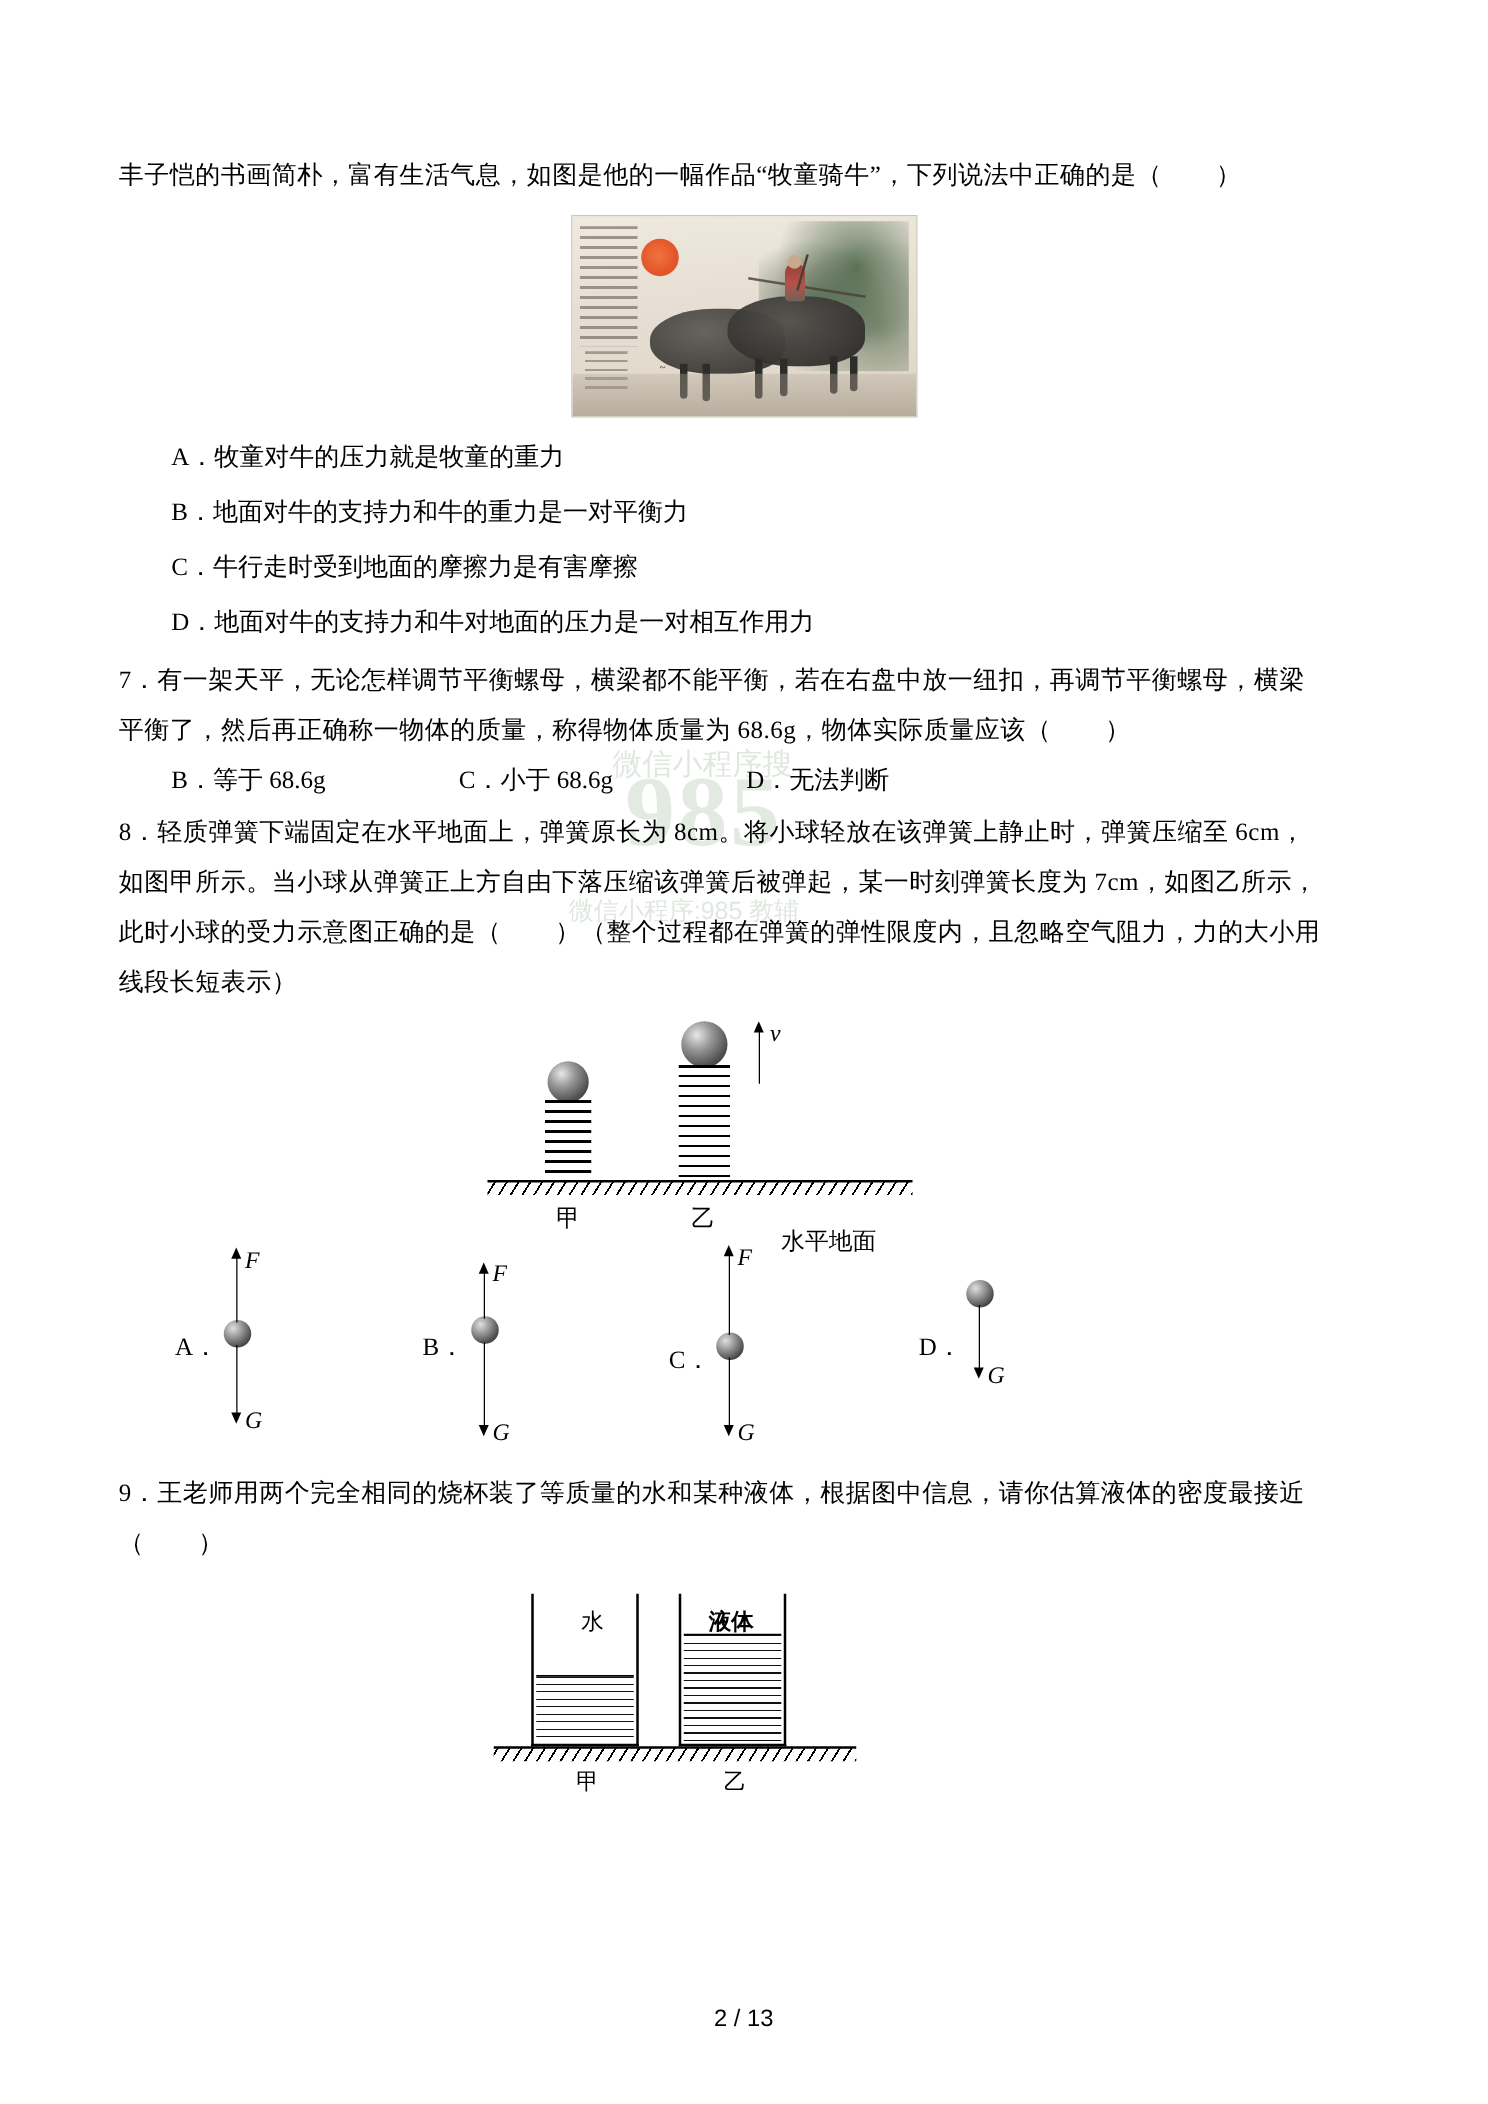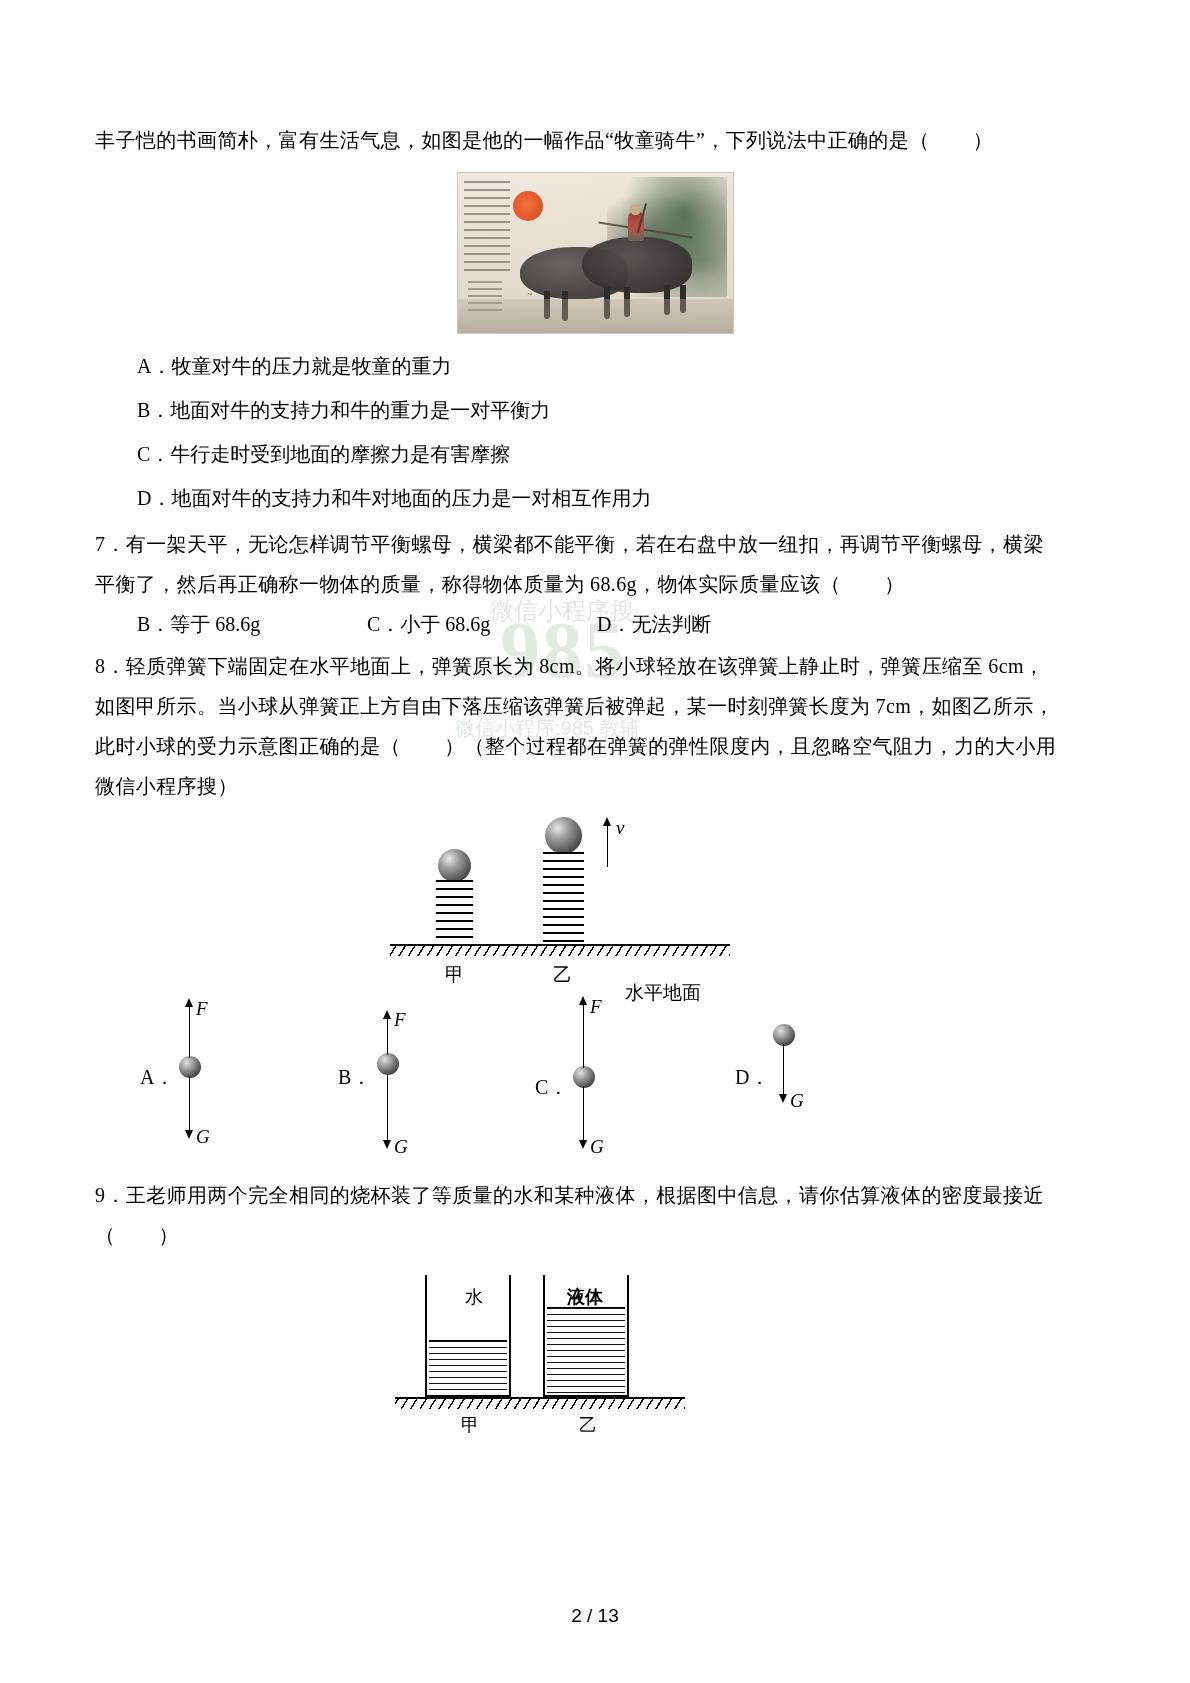--- a/index.html
+++ b/index.html
@@ -340,21 +340,21 @@
         <span class="oc2">B．等于 68.6g</span>
         <span class="oc3">C．小于 68.6g</span>
         <span>D．无法判断</span>
       </div>
     </div>
 
     <div class="q-block" style="margin-top:2px;">
       <div class="q-line">8．轻质弹簧下端固定在水平地面上，弹簧原长为 8cm。将小球轻放在该弹簧上静止时，弹簧压缩至 6cm，</div>
       <div class="q-line">如图甲所示。当小球从弹簧正上方自由下落压缩该弹簧后被弹起，某一时刻弹簧长度为 7cm，如图乙所示，</div>
       <div class="q-line">此时小球的受力示意图正确的是（        ）（整个过程都在弹簧的弹性限度内，且忽略空气阻力，力的大小用</div>
-      <div class="q-line">微信小程序搜）</div>
+      <div class="q-line">线段长短表示）</div>
 
       <div class="spring-fig">
 
         <div class="spring-unit">
           <div class="ball" style="left:343px; top:37px; width:33px; height:33px;"></div>
           <div class="coil" style="left:341px; top:68px; width:37px; height:64px;"></div>
         </div>
 
         <div class="spring-unit">
           <div class="ball" style="left:450px; top:5px; width:37px; height:37px;"></div>

